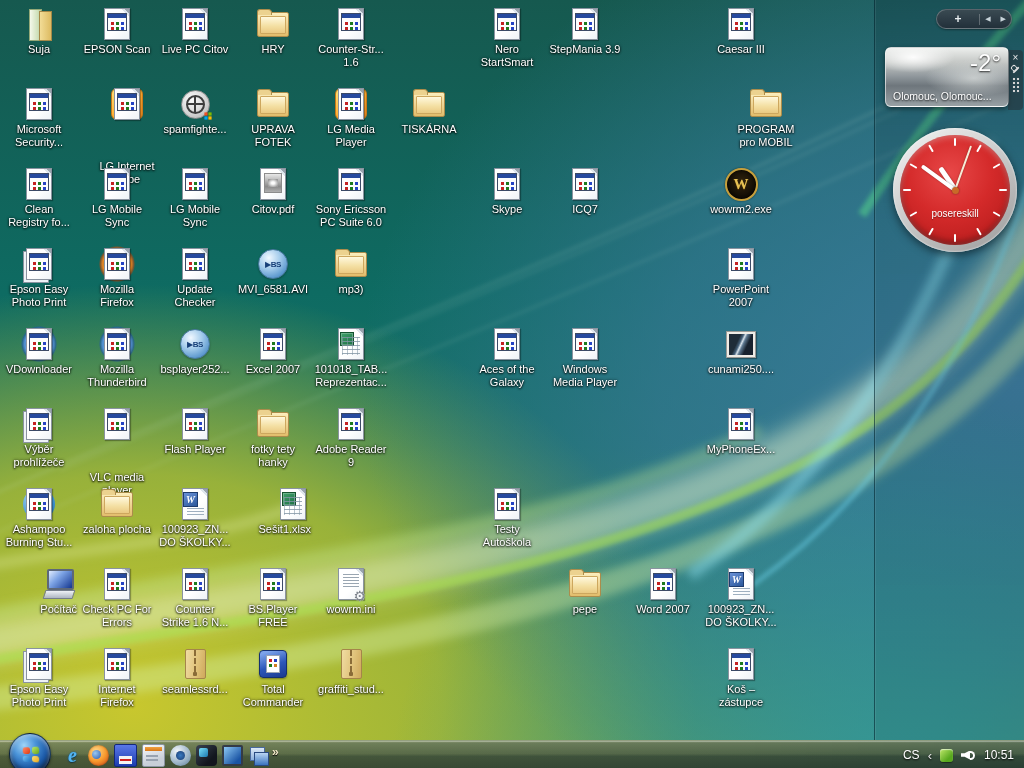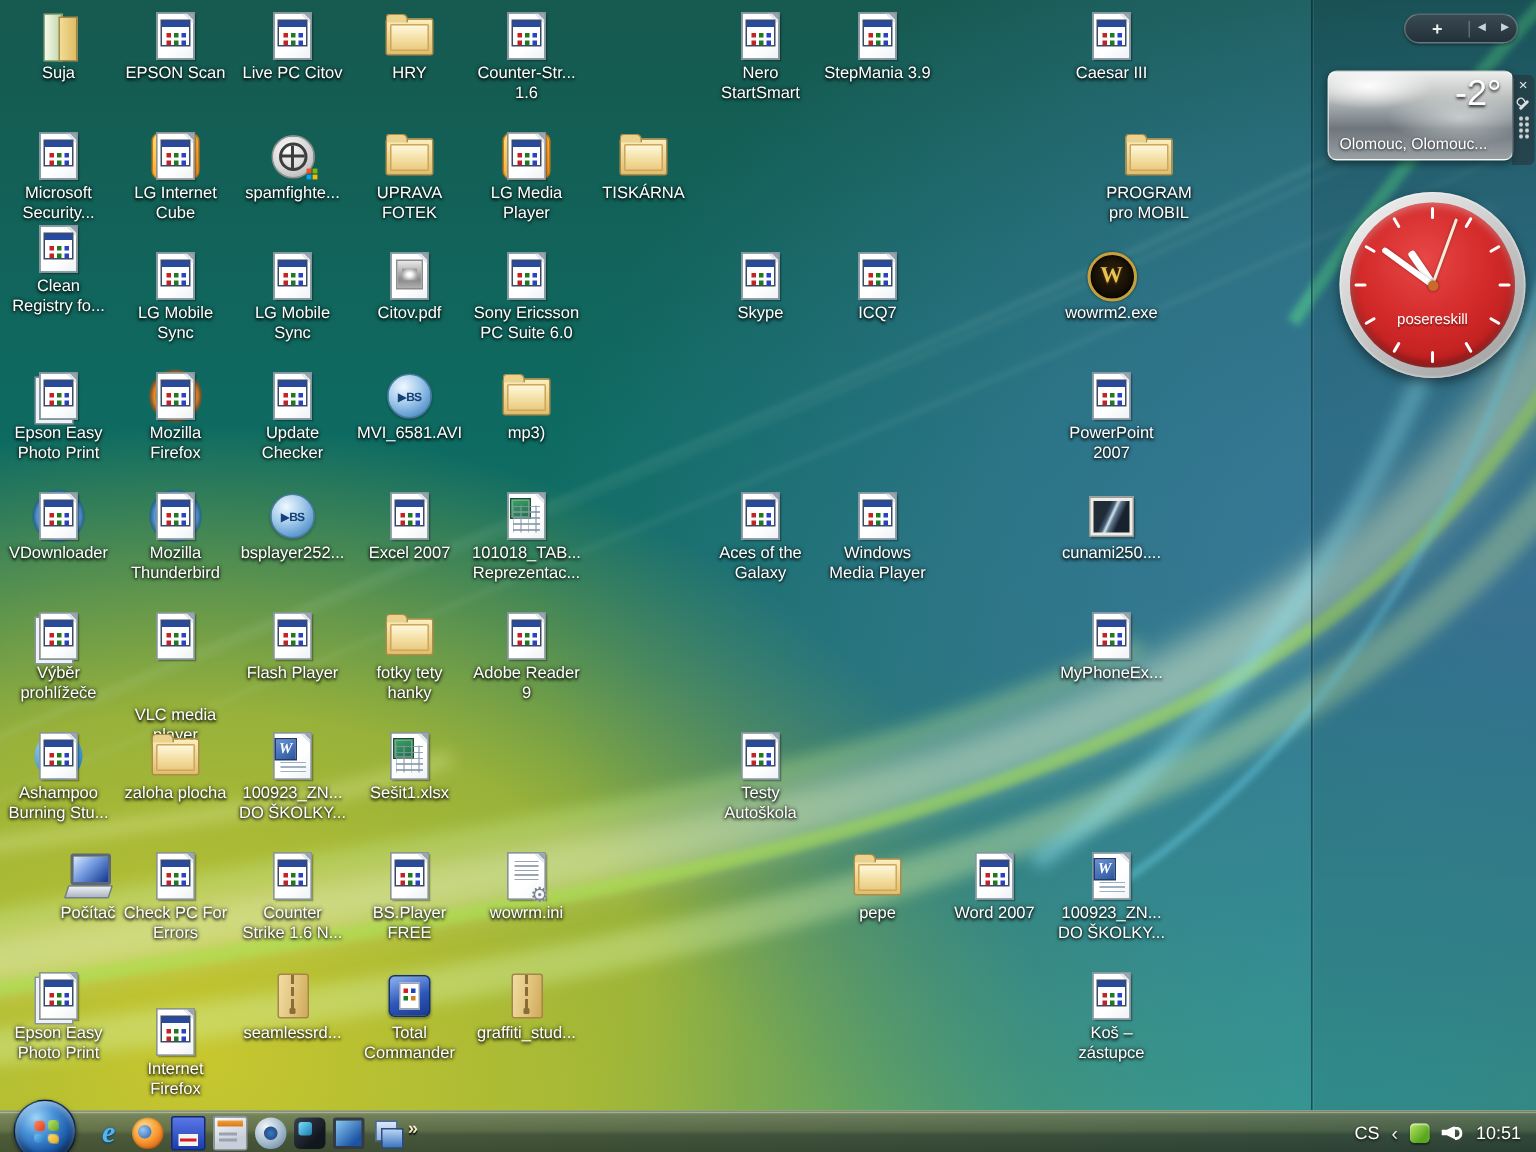--- a/index.html
+++ b/index.html
@@ -287,21 +287,21 @@
       </div>
       <div class="dicon" style="left: 1px; top: 86px;">
         <span class="ic">
           <span class="art i-app"></span>
         </span>
         <span class="lbl">
           <span>Microsoft</span>
           <span>Security...</span>
         </span>
       </div>
-      <div class="dicon" style="left: 79px; top: 86px;">
+      <div class="dicon" style="left: 89px; top: 86px; gap: 37px;">
         <span class="ic h-sq-orange">
           <span class="art i-app"></span>
         </span>
         <span class="lbl">
           <span>LG Internet</span>
           <span>Cube</span>
         </span>
       </div>
       <div class="dicon" style="left: 157px; top: 86px;">
         <span class="ic">
@@ -339,21 +339,21 @@
       </div>
       <div class="dicon" style="left: 728px; top: 86px;">
         <span class="ic">
           <span class="art i-folder"></span>
         </span>
         <span class="lbl">
           <span>PROGRAM</span>
           <span>pro MOBIL</span>
         </span>
       </div>
-      <div class="dicon" style="left: 1px; top: 148px; align-items: center;">
+      <div class="dicon" style="left: 1px; top: 166px; align-items: center;">
         <span class="ic">
           <span class="art i-app"></span>
         </span>
         <span class="lbl">
           <span>Clean</span>
           <span>Registry fo...</span>
         </span>
       </div>
       <div class="dicon" style="left: 79px; top: 166px;">
         <span class="ic">
@@ -605,21 +605,21 @@
       </div>
       <div class="dicon" style="left: 157px; top: 486px;">
         <span class="ic">
           <span class="art i-word"></span>
         </span>
         <span class="lbl">
           <span>100923_ZN...</span>
           <span>DO ŠKOLKY...</span>
         </span>
       </div>
-      <div class="dicon" style="left: 235px; top: 486px;">
+      <div class="dicon" style="left: 235px; top: 486px; align-items: flex-end;">
         <span class="ic">
           <span class="art i-excel"></span>
         </span>
         <span class="lbl">
           <span>Sešit1.xlsx</span>
         </span>
       </div>
       <div class="dicon" style="left: 469px; top: 486px;">
         <span class="ic">
           <span class="art i-app"></span>
@@ -699,21 +699,21 @@
       </div>
       <div class="dicon" style="left: 1px; top: 646px;">
         <span class="ic">
           <span class="art i-app2"></span>
         </span>
         <span class="lbl">
           <span>Epson Easy</span>
           <span>Photo Print</span>
         </span>
       </div>
-      <div class="dicon" style="left: 79px; top: 670px;">
+      <div class="dicon" style="left: 79px; top: 646px;">
         <span class="ic">
           <span class="art i-app"></span>
         </span>
         <span class="lbl">
           <span>Internet</span>
           <span>Firefox</span>
         </span>
       </div>
       <div class="dicon" style="left: 157px; top: 646px;">
         <span class="ic">

